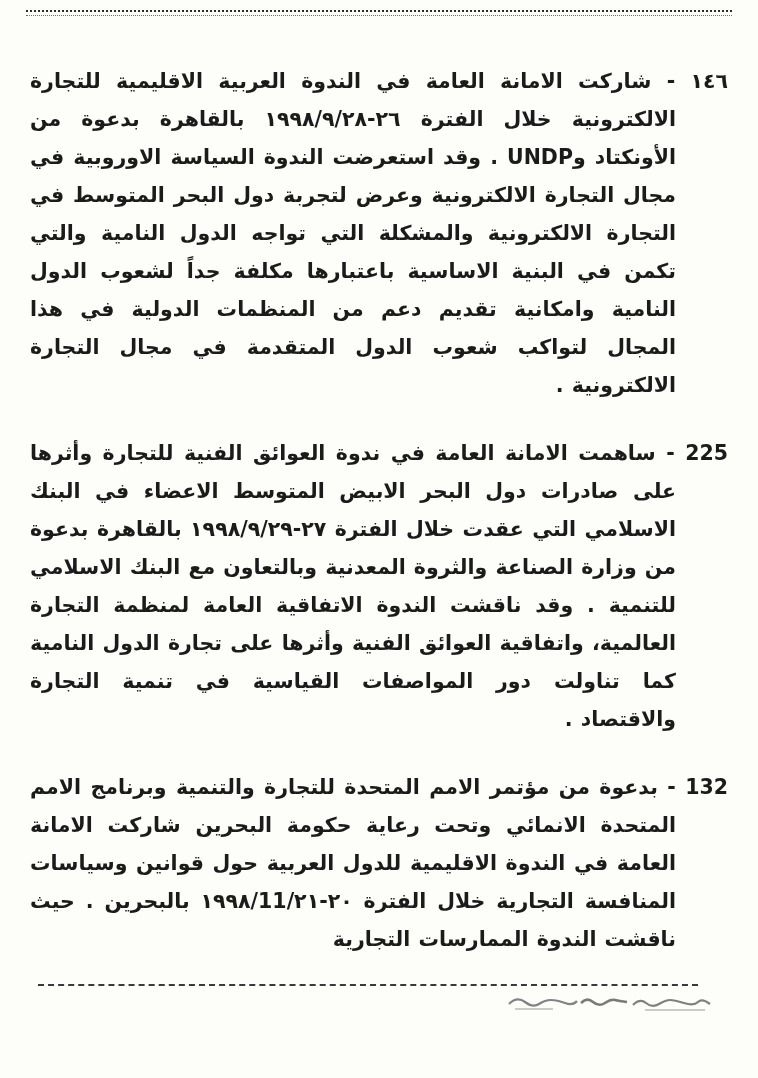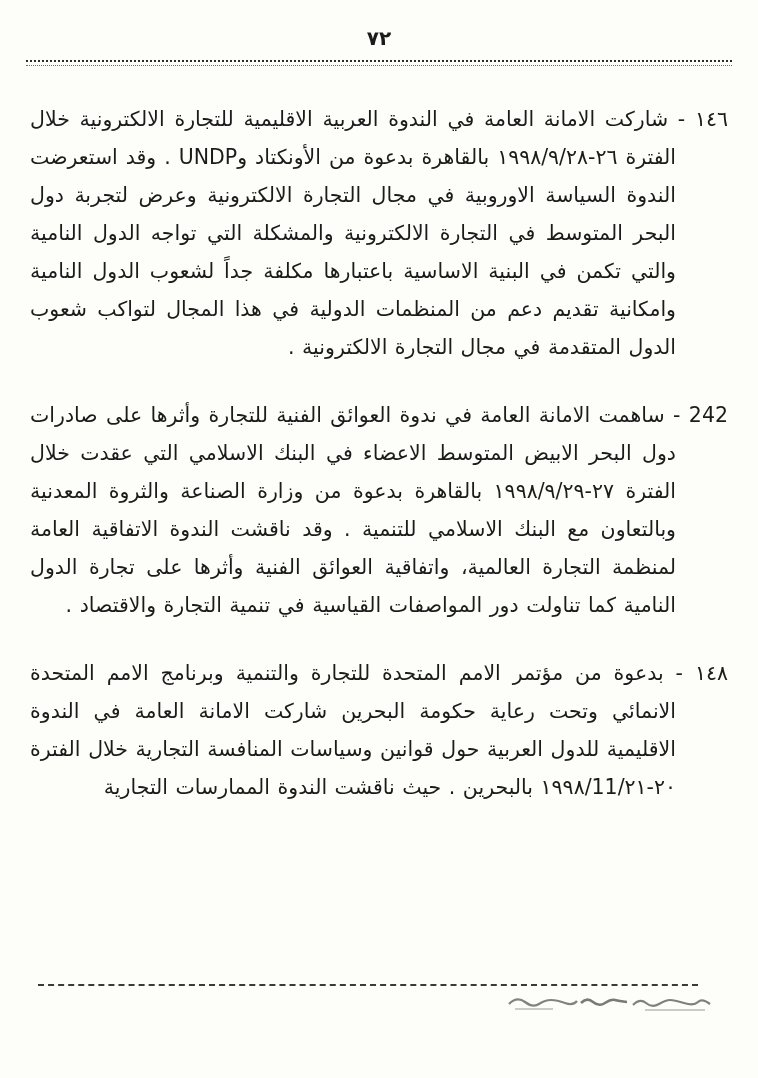--- a/index.html
+++ b/index.html
@@ -35,22 +35,22 @@
     padding: 34px 30px 0 30px;
   }
   .para {
     direction: rtl;
     unicode-bidi: plaintext;
     text-align: justify;
     padding-right: 52px;
     text-indent: -52px;
     font-size: 20.5px;
     line-height: 38px;
-    font-weight: 400;
-    margin: 0 0 30px 0;
+    font-weight: 700;
+    margin: 12px 0 30px 0;
     word-spacing: 1px;
   }
   .para-num {
     display: inline;
     white-space: nowrap;
   }
   .para-text {
     display: inline;
   }
   .footer-rule {
@@ -68,38 +68,37 @@
     height: 26px;
     opacity: 0.75;
     filter: blur(0.7px);
   }
 </style>
 </head>
 <body>
 
 <div class="sheet">
 
-  <div class="page-num">٧٢</div>
 
   <div class="top-rule"></div>
 
   <div class="content">
 
     <div class="para">
       <span class="para-num">١٤٦ -</span>
       <span class="para-text">شاركت الامانة العامة في الندوة العربية الاقليمية للتجارة الالكترونية خلال الفترة ٢٦-١٩٩٨/٩/٢٨ بالقاهرة بدعوة من الأونكتاد وUNDP . وقد استعرضت الندوة السياسة الاوروبية في مجال التجارة الالكترونية وعرض لتجربة دول البحر المتوسط في التجارة الالكترونية والمشكلة التي تواجه الدول النامية والتي تكمن في البنية الاساسية باعتبارها مكلفة جداً لشعوب الدول النامية وامكانية تقديم دعم من المنظمات الدولية في هذا المجال لتواكب شعوب الدول المتقدمة في مجال التجارة الالكترونية .</span>
     </div>
 
     <div class="para">
-      <span class="para-num">242 -</span>
+      <span class="para-num">225 -</span>
       <span class="para-text">ساهمت الامانة العامة في ندوة العوائق الفنية للتجارة وأثرها على صادرات دول البحر الابيض المتوسط الاعضاء في البنك الاسلامي التي عقدت خلال الفترة ٢٧-١٩٩٨/٩/٢٩ بالقاهرة بدعوة من وزارة الصناعة والثروة المعدنية وبالتعاون مع البنك الاسلامي للتنمية . وقد ناقشت الندوة الاتفاقية العامة لمنظمة التجارة العالمية، واتفاقية العوائق الفنية وأثرها على تجارة الدول النامية كما تناولت دور المواصفات القياسية في تنمية التجارة والاقتصاد .</span>
     </div>
 
     <div class="para">
-      <span class="para-num">١٤٨ -</span>
+      <span class="para-num">132 -</span>
       <span class="para-text">بدعوة من مؤتمر الامم المتحدة للتجارة والتنمية وبرنامج الامم المتحدة الانمائي وتحت رعاية حكومة البحرين شاركت الامانة العامة في الندوة الاقليمية للدول العربية حول قوانين وسياسات المنافسة التجارية خلال الفترة ٢٠-١٩٩٨/11/٢١ بالبحرين . حيث ناقشت الندوة الممارسات التجارية</span>
     </div>
 
   </div>
 
   <div class="footer-rule"></div>
 
   <svg class="footer-smudge" viewBox="0 0 215 26" xmlns="http://www.w3.org/2000/svg">
     <path d="M4 14 q8 -8 16 -2 t14 2 t12 -4 t14 3 t12 -2" stroke="#5a5a5a" stroke-width="2.2" fill="none"></path>
     <path d="M76 13 q6 -6 12 -1 t12 1 t10 -3 t12 2" stroke="#4d4d4d" stroke-width="2.6" fill="none"></path>

